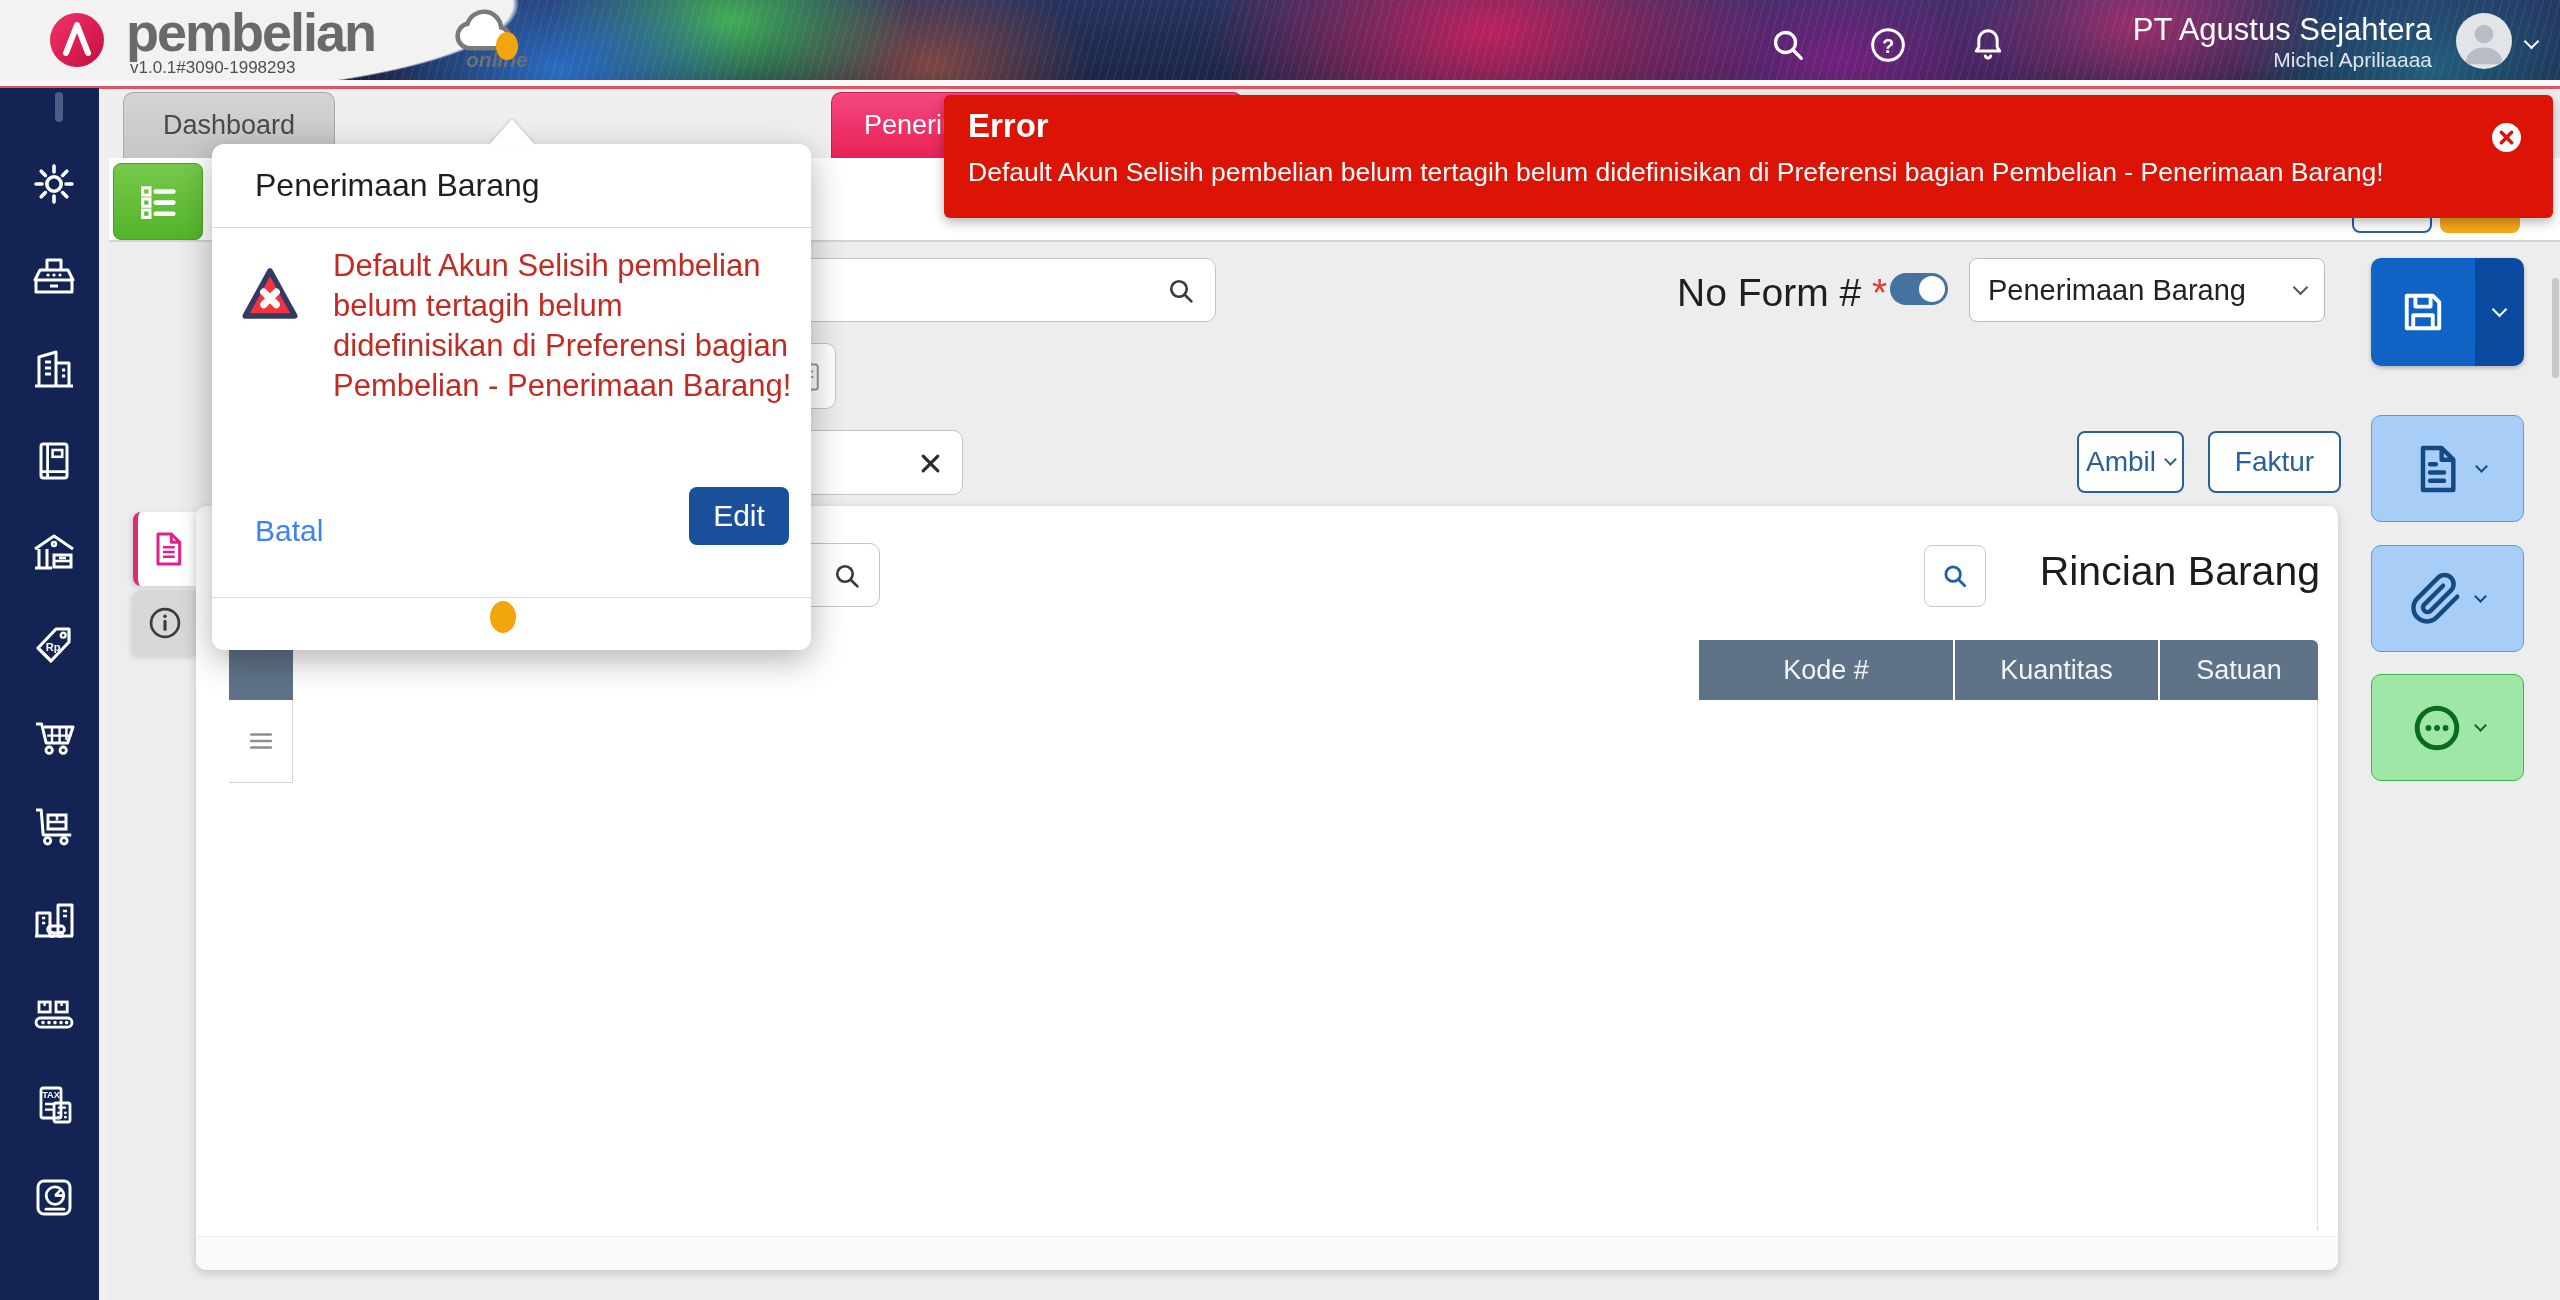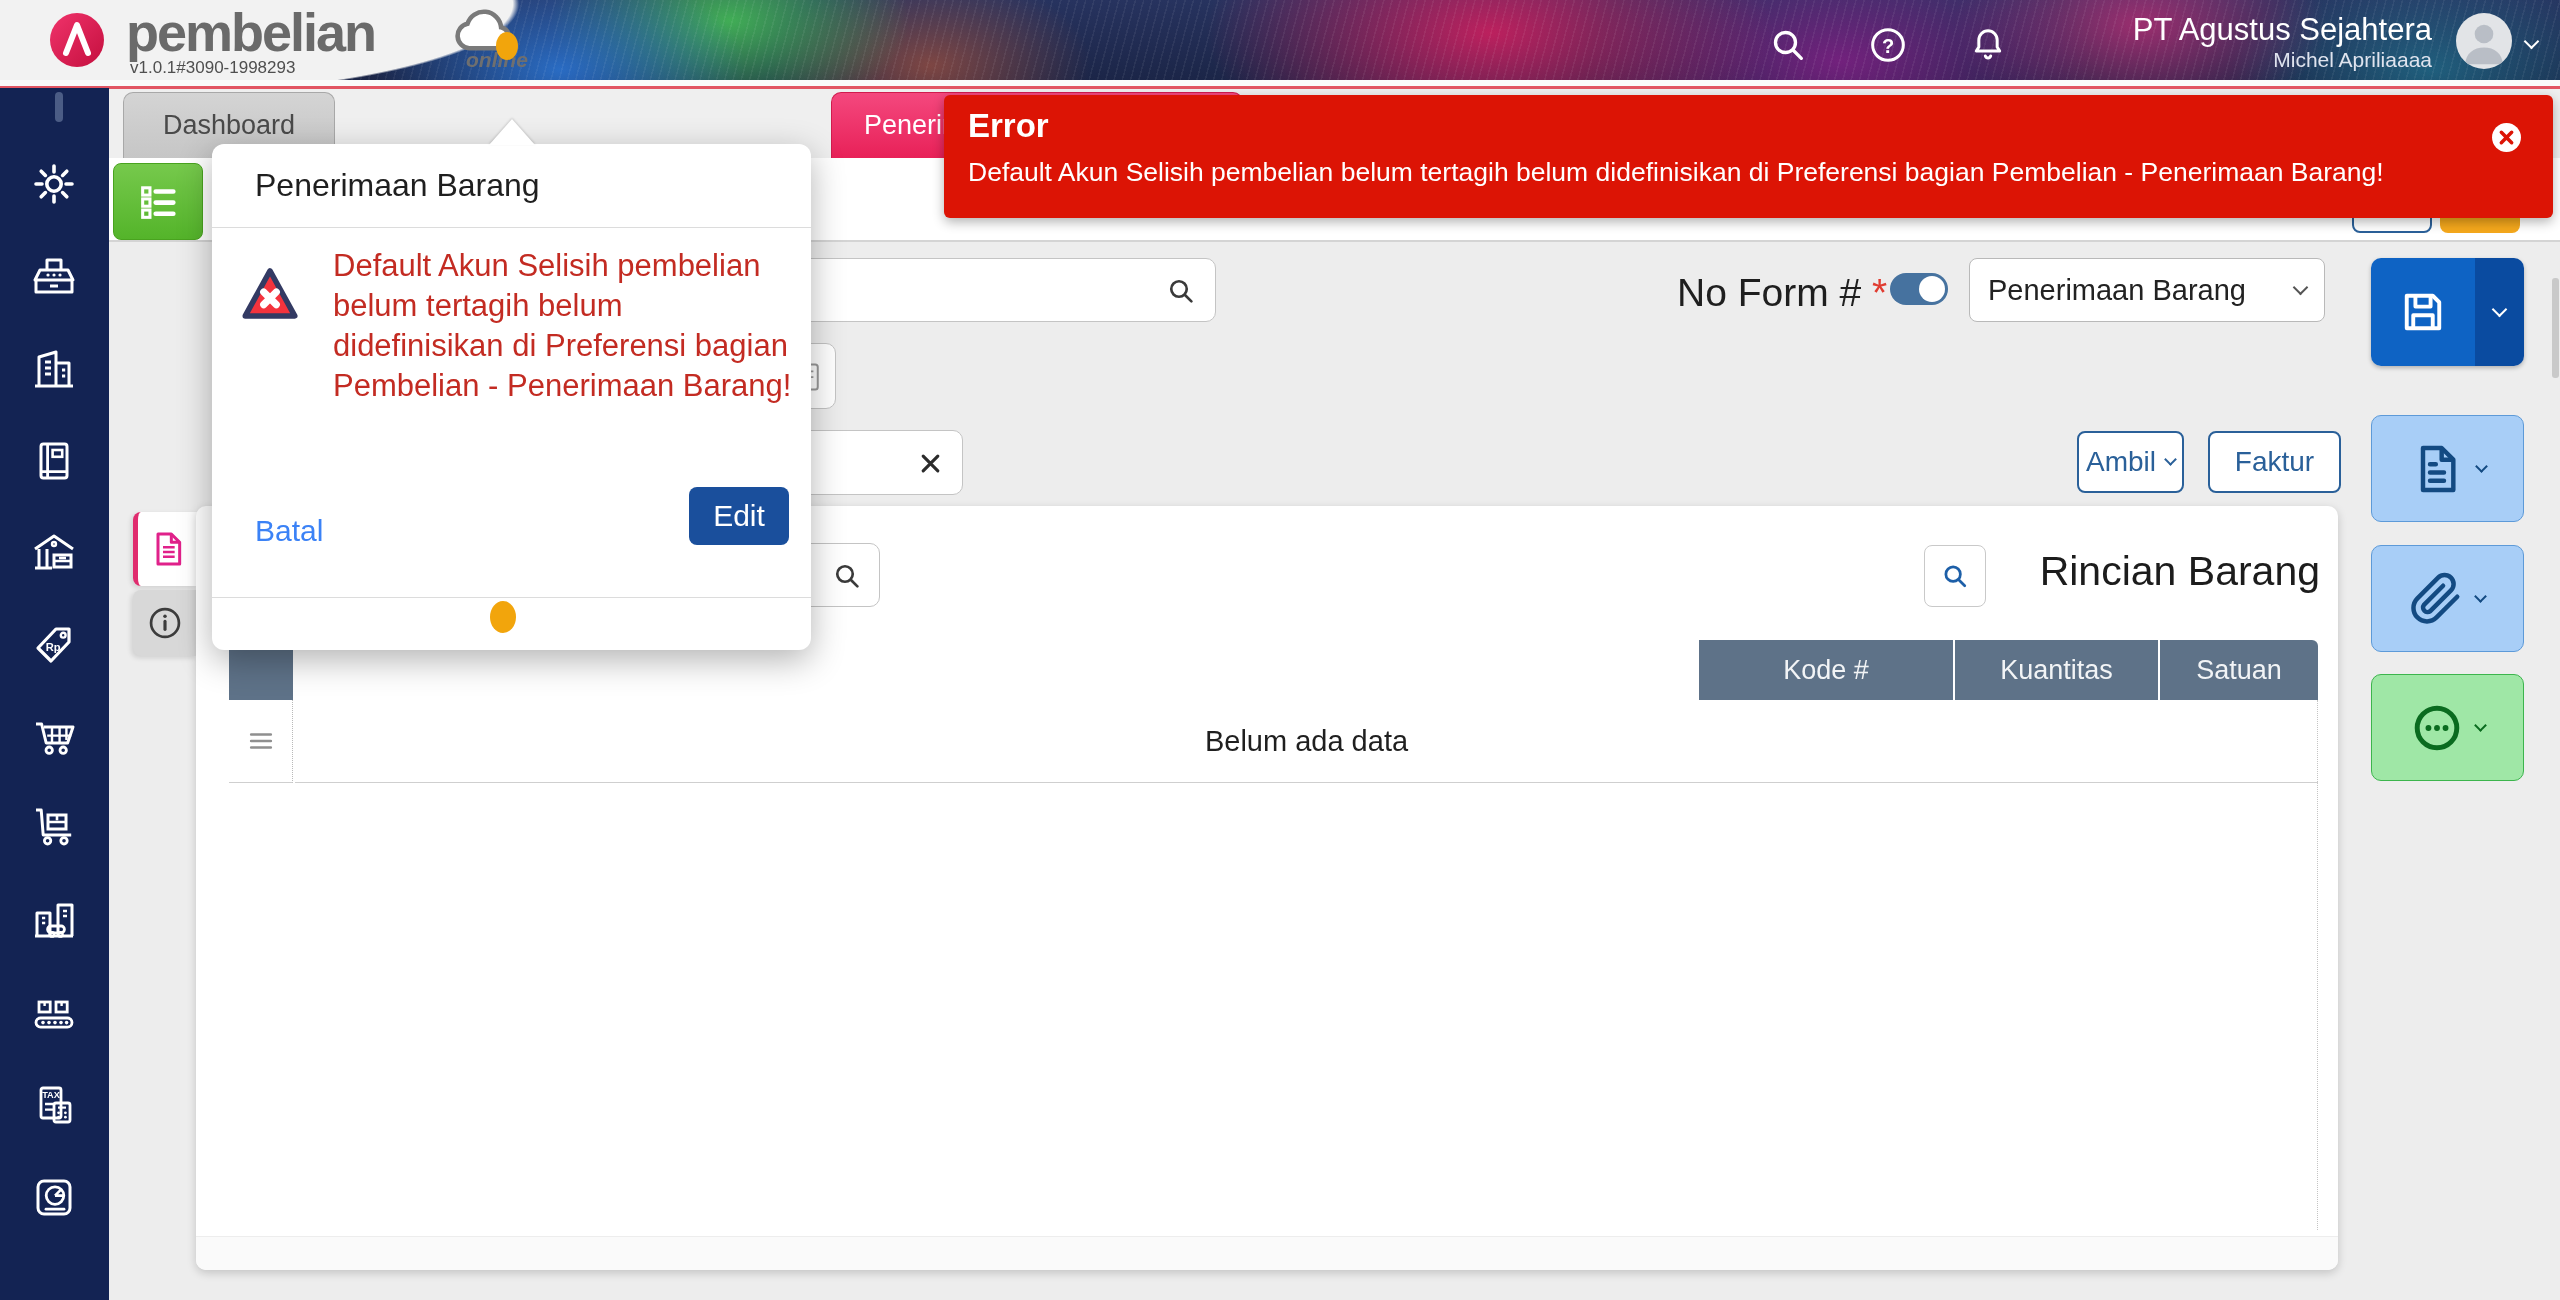--- a/index.html
+++ b/index.html
@@ -37,21 +37,21 @@
   .online-txt { left:466px; top:48px; font-size:21px; font-weight:700; font-style:italic; color:#6f6f6f; }
   .hdr-dot { left:496px; top:32px; width:22px; height:28px; border-radius:50%; background:#f2a50c; }
   .hdr-ic { width:56px; height:56px; display:flex; align-items:center; justify-content:center; cursor:pointer; }
   .company { right:128px; top:12px; text-align:right; color:#fff; font-size:31px; line-height:36px; }
   .username { right:128px; top:48px; text-align:right; color:#dfe3ee; font-size:21px; }
   .avatar { left:2456px; top:13px; width:56px; height:56px; border-radius:50%; background:#e2e4e7;
             display:flex; align-items:center; justify-content:center; overflow:hidden; }
   .chev { display:inline-block; width:11px; height:11px; border-right:2.5px solid currentColor;
           border-bottom:2.5px solid currentColor; transform:rotate(45deg); }
   
-  .sidebar { left:0; top:88px; width:109px; height:1212px; background:#132353; z-index:6; }
+  .sidebar { left:0; top:88px; width:99px; height:1212px; background:#132353; z-index:6; }
   .sb-thumb { position:absolute; left:55px; top:4px; width:8px; height:30px; border-radius:4px; background:#4b5c85; }
   .sbi { position:absolute; left:30px; width:48px; height:48px; cursor:pointer; }
   
   .tab { top:92px; height:66px; border-radius:10px 10px 0 0;
          background:linear-gradient(#d4d4d4,#c6c6c6); border:1.5px solid #a8a8a8; border-bottom:none;
          display:flex; align-items:center; justify-content:center;
          font-size:27px; color:#4a4a4a; cursor:pointer; z-index:2; }
   .tab.active { background:linear-gradient(#f4487e,#e82158); border-color:#d01b4e; color:#fff;
                 justify-content:flex-start; padding-left:32px; overflow:hidden; white-space:nowrap; z-index:3; }
   
@@ -405,23 +405,20 @@
   </div>
   <div class="abs th" style="left:2160px;width:158px;border-radius:0 6px 0 0">
     <span>Satuan</span>
   </div>
 
   <div class="abs" style="left:229px;top:700px;width:64px;height:83px;border-bottom:1.5px solid #cfcfcf;border-right:1.5px dotted #b9b9b9;z-index:5;display:flex;align-items:center;justify-content:center">
     <svg width="24" height="20" viewBox="0 0 22 18">
       <path d="M2 3h18M2 9h18M2 15h18" stroke="#8f8f8f" stroke-width="2.4" stroke-linecap="round"></path>
     </svg>
   </div>
-  <div class="abs" style="left:295px;top:700px;width:2023px;height:83px;border-bottom:1.5px solid #cfcfcf;z-index:5;display:flex;align-items:center;justify-content:center;font-size:29px">
-    <span>Belum ada data</span>
-  </div>
   <div class="abs dotted-v" style="left:2317px;top:700px;height:530px;z-index:5"></div>
 
   <div class="abs toast">
     <div style="position:absolute;left:24px;top:12px;font-size:33px;font-weight:600">Error</div>
     <div style="position:absolute;left:24px;top:62px;font-size:26.5px">Default Akun Selisih pembelian belum tertagih belum didefinisikan di Preferensi bagian Pembelian - Penerimaan Barang!</div>
     <svg style="position:absolute;right:31px;top:27px;cursor:pointer" width="31" height="31" viewBox="0 0 30 30">
       <circle cx="15" cy="15" r="14" fill="#fff"></circle>
       <path d="M10 10l10 10M20 10L10 20" stroke="#dc1405" stroke-width="3.4" stroke-linecap="round"></path>
     </svg>
   </div>

